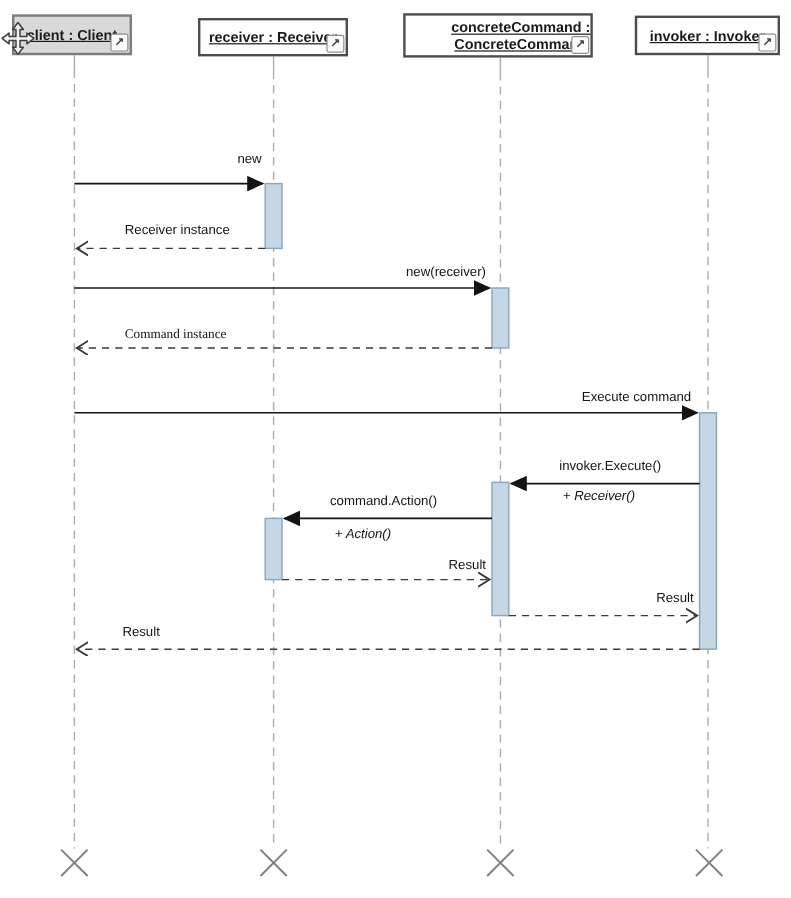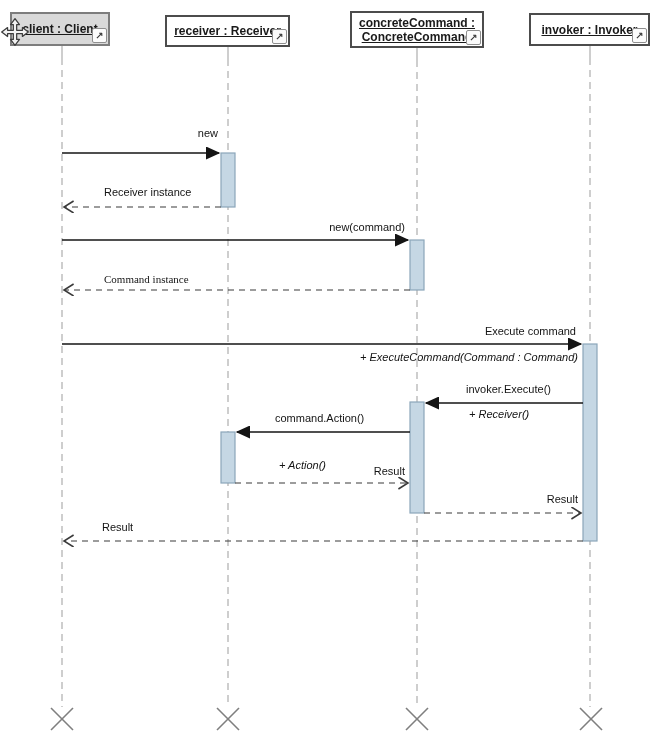--- a/index.html
+++ b/index.html
@@ -116,44 +116,43 @@
   <div class="head-box selected" style="left:10px; top:12px; width:100px; height:34px;">
     <span class="head-label">client : Client</span>
     <span class="expand-icon" style="right:1px; bottom:1px;">↗</span>
   </div>
 
   <div class="head-box" style="left:165px; top:15px; width:125px; height:32px;">
     <span class="head-label">receiver : Receiver</span>
     <span class="expand-icon" style="right:1px; bottom:1px;">↗</span>
   </div>
 
-  <div class="head-box" style="left:350px; top:11px; width:134px; height:37px;">
+  <div class="head-box" style="left:336px; top:11px; width:158px; height:37px;justify-content:flex-end;">
     <span class="head-label">
       <span>concreteCommand :</span><br>
       <span>ConcreteCommand</span>
     </span>
     <span class="expand-icon" style="right:1px; bottom:1px;">↗</span>
   </div>
 
   <div class="head-box" style="left:529px; top:13px; width:121px; height:33px;">
     <span class="head-label">invoker : Invoker</span>
     <span class="expand-icon" style="right:1px; bottom:1px;">↗</span>
   </div>
 
   <svg class="cursor-icon" style="left:1px; top:18px;" width="28" height="28" viewBox="-10 -10 20 20">
     <path d="M0,-9.5 L-3.2,-5.3 L-1.2,-5.3 L-1.2,-1.2 L-5.3,-1.2 L-5.3,-3.2 L-9.5,0 L-5.3,3.2 L-5.3,1.2 L-1.2,1.2 L-1.2,5.3 L-3.2,5.3 L0,9.5 L3.2,5.3 L1.2,5.3 L1.2,1.2 L5.3,1.2 L5.3,3.2 L9.5,0 L5.3,-3.2 L5.3,-1.2 L1.2,-1.2 L1.2,-5.3 L3.2,-5.3 Z" fill="#f2f2f2" stroke="#3d3d3d" stroke-width="0.9" stroke-linejoin="round"></path>
   </svg>
 
   <div class="msg-label" style="right:441px; top:127px;">new</div>
   <div class="msg-label" style="left:68px; top:186px;text-align:center;">Receiver instance</div>
-  <div class="msg-label" style="right:254px; top:221px;">new(command)</div>
+  <div class="msg-label" style="right:254px; top:221px;">new(receiver)</div>
   <div class="msg-label" style="left:68px; top:273px;font-family:Liberation Serif, serif;">Command instance</div>
   <div class="msg-label" style="right:83px; top:325px;">Execute command</div>
-  <div class="msg-label op" style="right:81px; top:351px;">+ ExecuteCommand(Command : Command)</div>
   <div class="msg-label" style="left:430px; top:383px;">invoker.Execute()</div>
   <div class="msg-label op" style="left:433px; top:408px;">+ Receiver()</div>
   <div class="msg-label" style="left:239px; top:412px;">command.Action()</div>
-  <div class="msg-label op" style="left:243px; top:459px;">+ Action()</div>
+  <div class="msg-label op" style="left:243px; top:439px;">+ Action()</div>
   <div class="msg-label" style="right:254px; top:465px;">Result</div>
   <div class="msg-label" style="right:81px; top:493px;">Result</div>
   <div class="msg-label" style="left:66px; top:521px;">Result</div>
 
 </div>
 
 </body></html>

